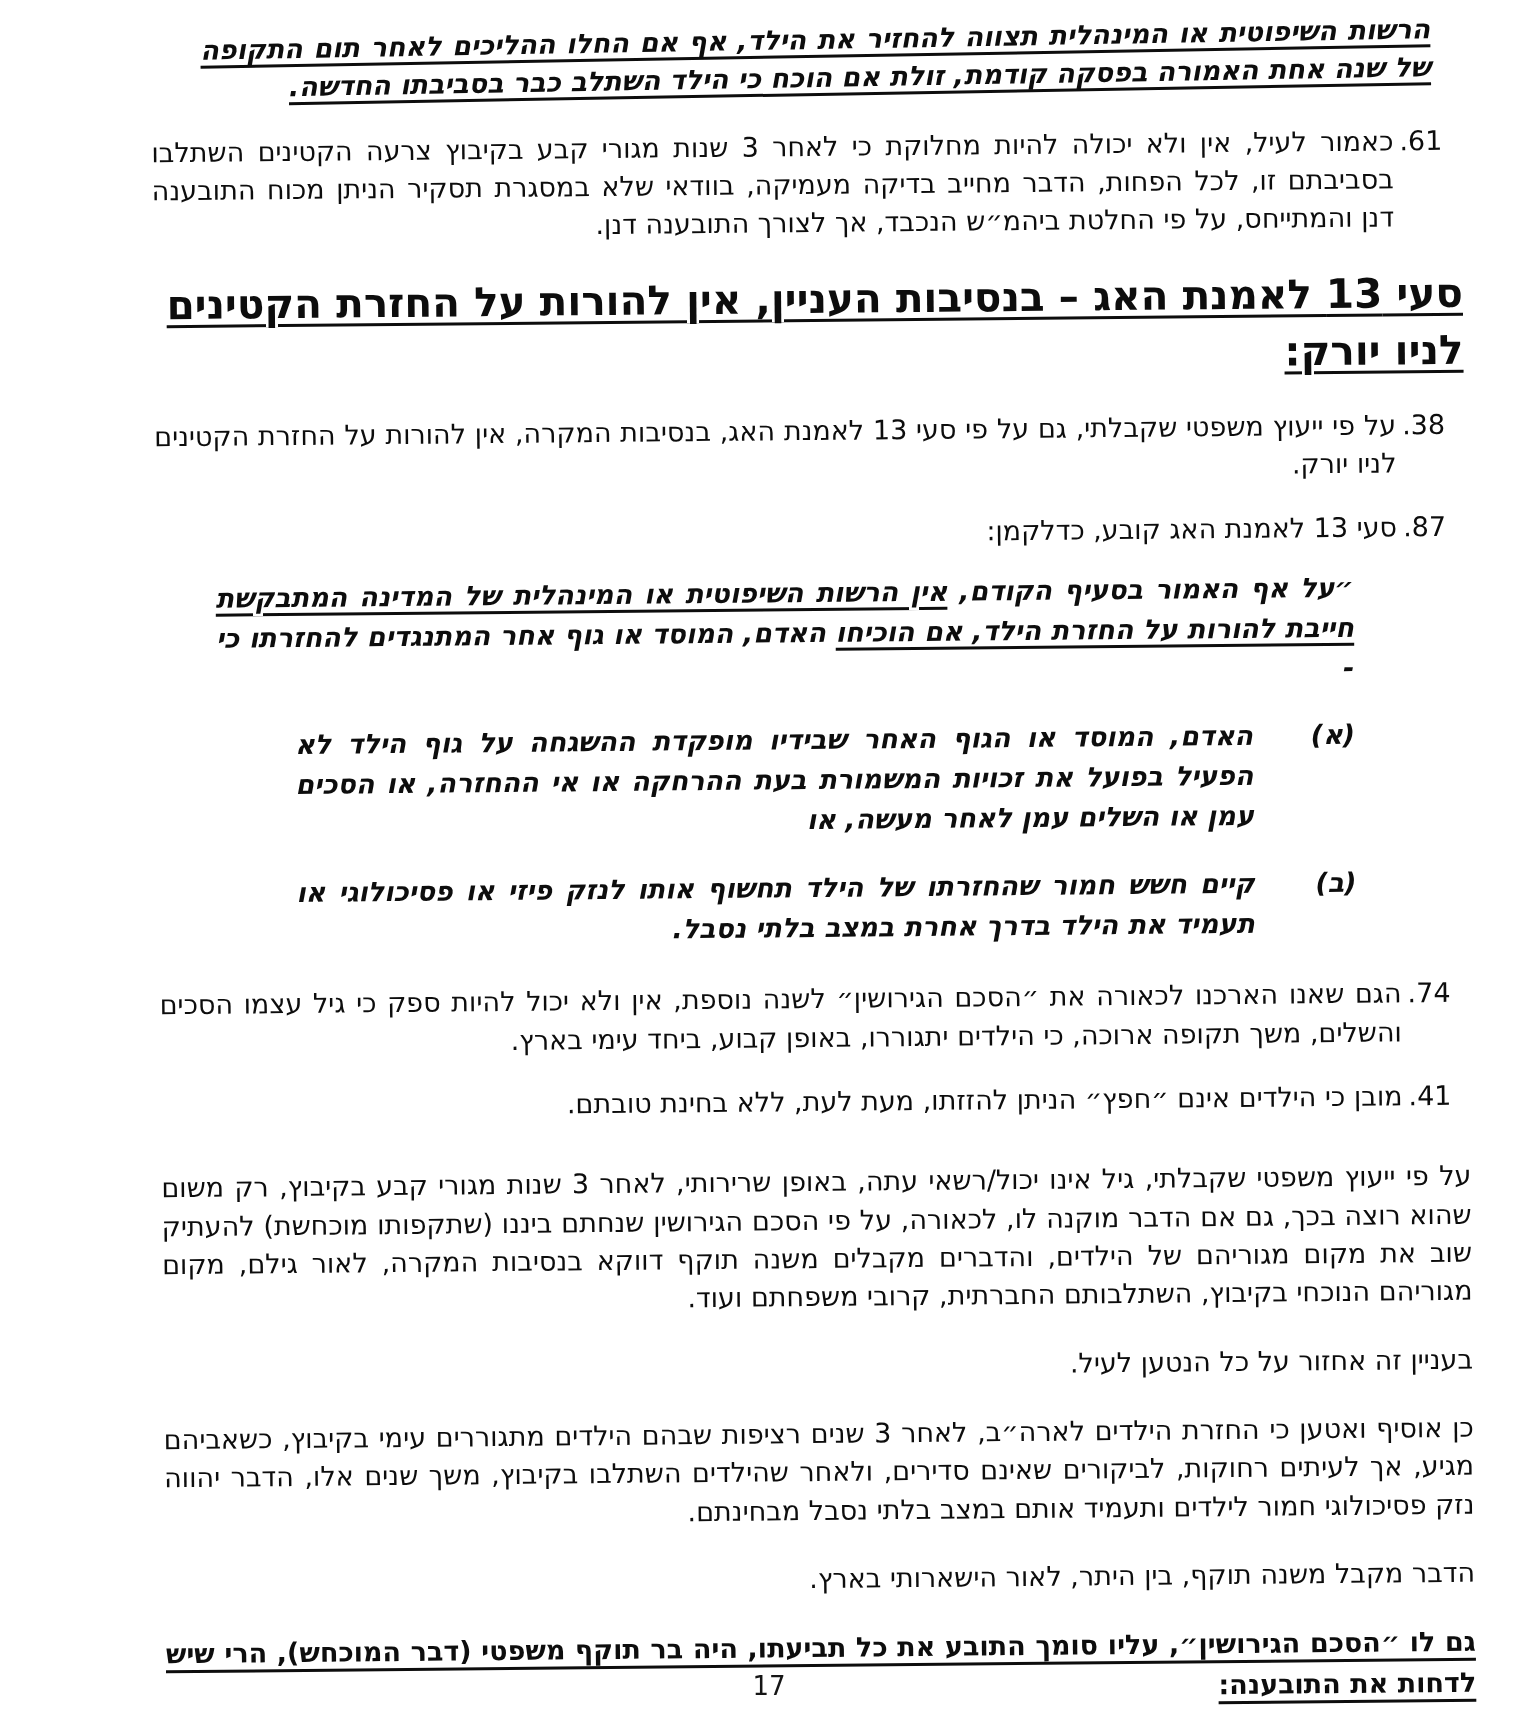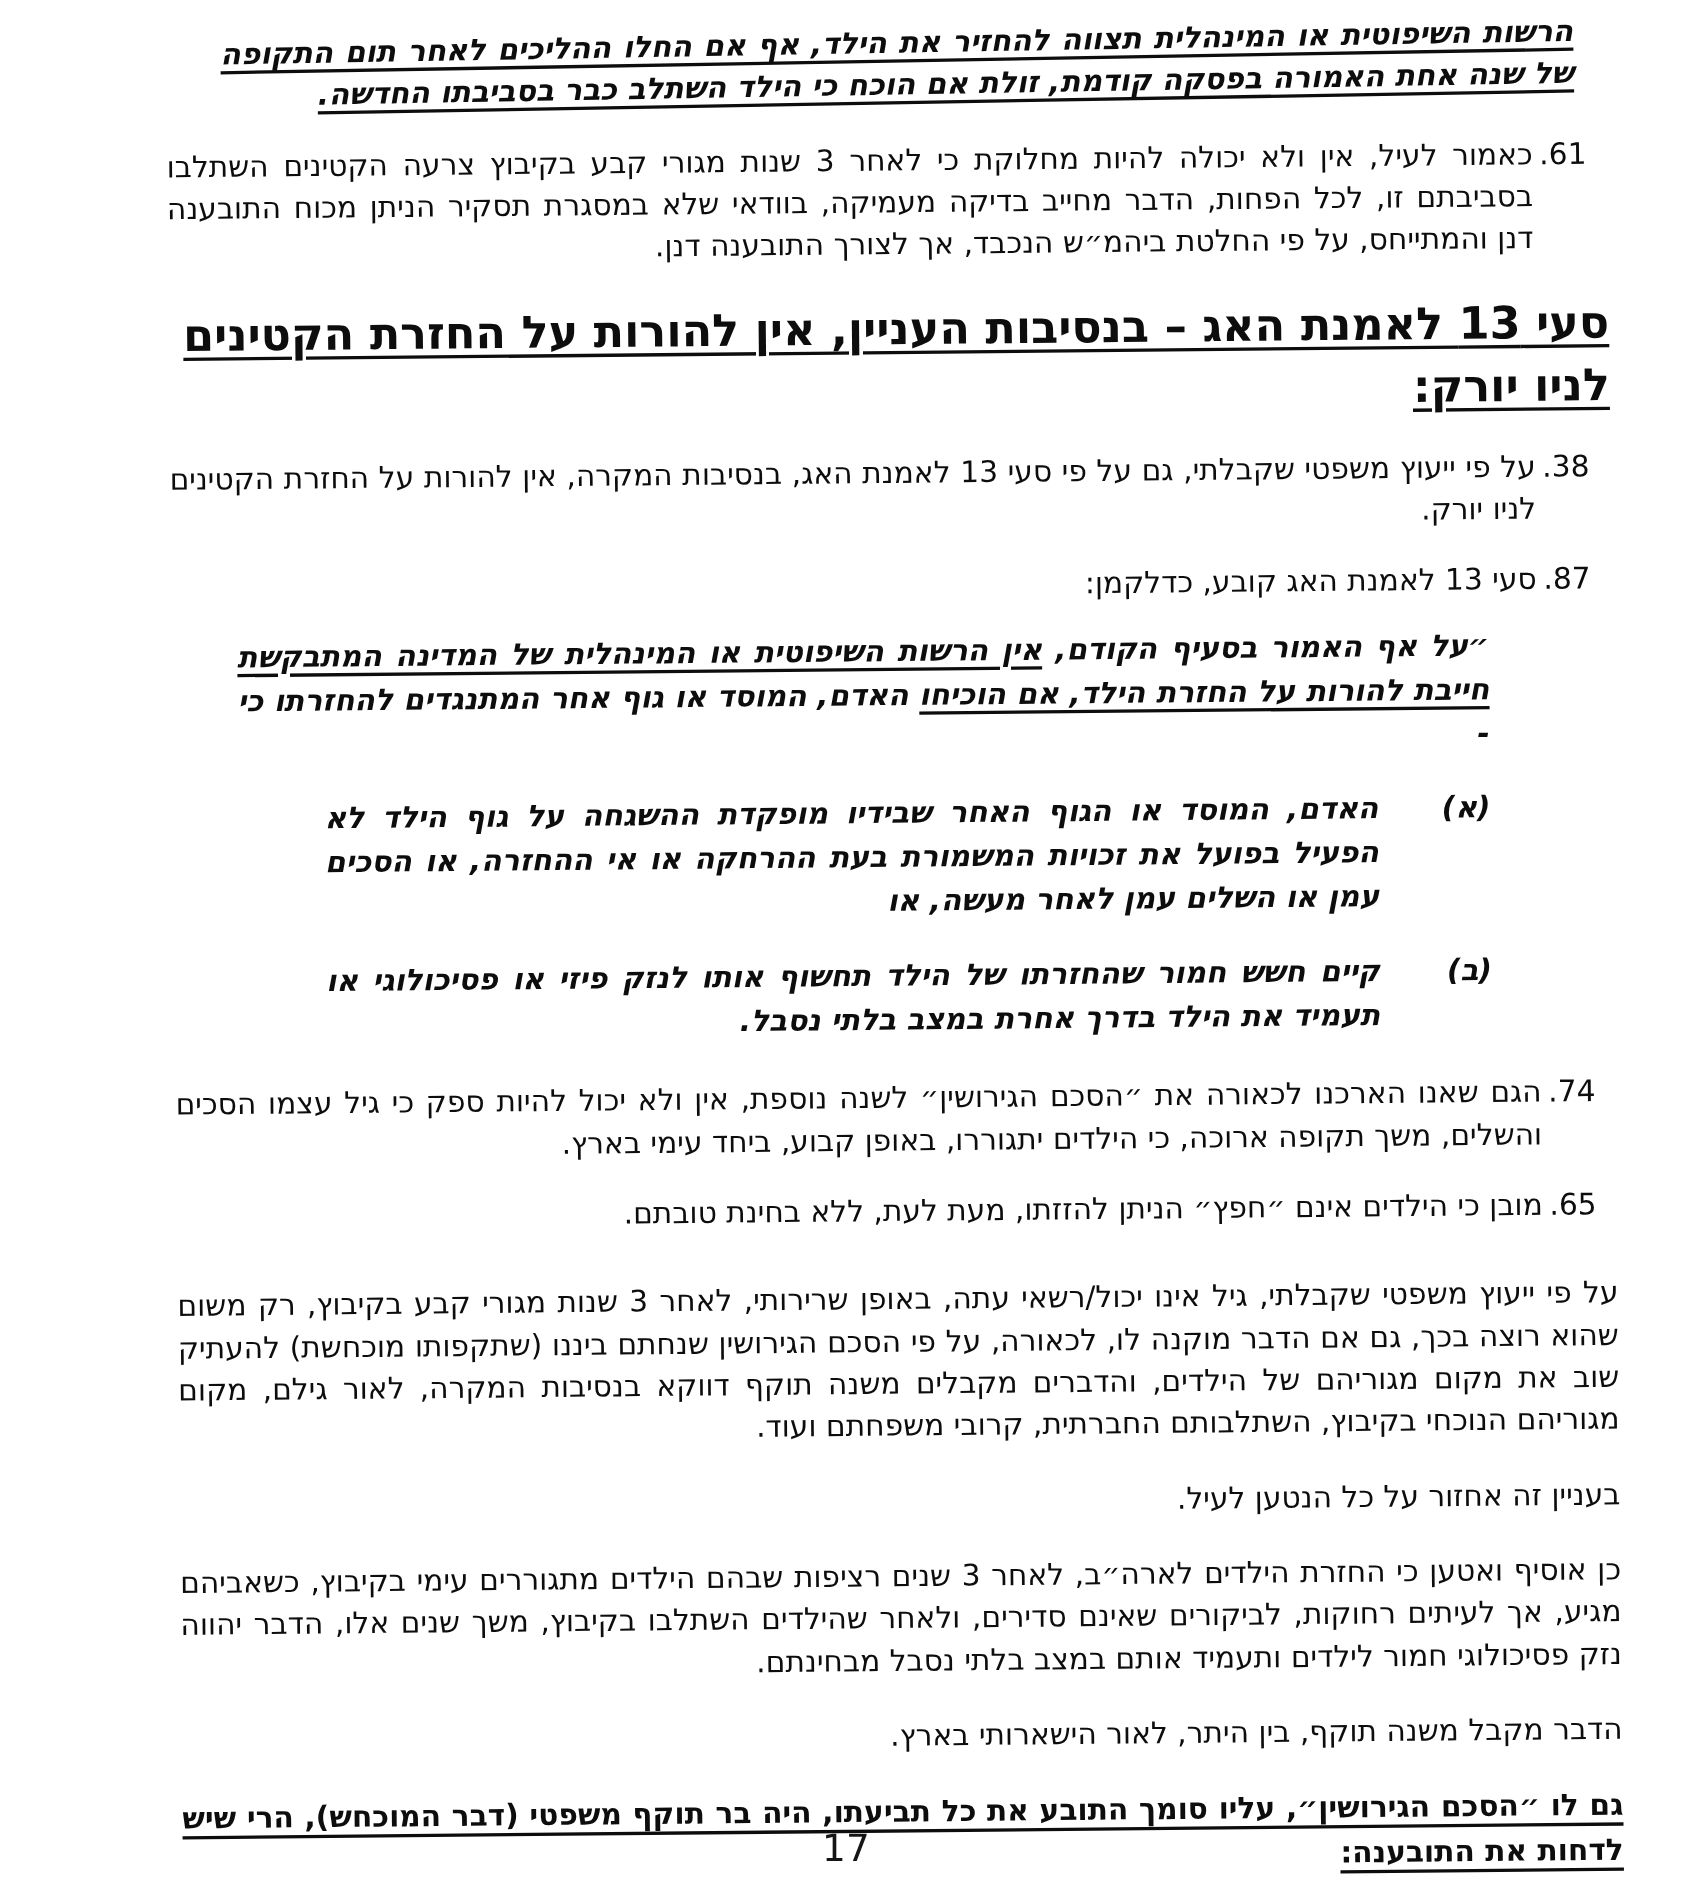--- a/index.html
+++ b/index.html
@@ -97,21 +97,21 @@
     text-decoration: underline;
     text-decoration-thickness: 2.5px;
     text-underline-offset: 7px;
     line-height: 1.5;
   }
   .page-number {
     position: absolute;
     bottom: 14px;
     left: 0; right: 0;
     text-align: center;
-    font-size: 34px;
+    font-size: 26px;
     color: #151515;
   }
 </style>
 </head>
 <body>
 
 <div class="scan">
 
   <p class="opening-quote">הרשות השיפוטית או המינהלית תצווה להחזיר את הילד, אף אם החלו ההליכים לאחר תום התקופה של שנה אחת האמורה בפסקה קודמת, זולת אם הוכח כי הילד השתלב כבר בסביבתו החדשה.</p>
 
@@ -145,21 +145,21 @@
       <div class="ctext">קיים חשש חמור שהחזרתו של הילד תחשוף אותו לנזק פיזי או פסיכולוגי או תעמיד את הילד בדרך אחרת במצב בלתי נסבל.</div>
     </div>
   </div>
 
   <div class="npara" style="margin-top:32px;">
     <div class="num">74.</div>
     <div class="ntext">הגם שאנו הארכנו לכאורה את ״הסכם הגירושין״ לשנה נוספת, אין ולא יכול להיות ספק כי גיל עצמו הסכים והשלים, משך תקופה ארוכה, כי הילדים יתגוררו, באופן קבוע, ביחד עימי בארץ.</div>
   </div>
 
   <div class="npara">
-    <div class="num">65.</div>
+    <div class="num">41.</div>
     <div class="ntext">מובן כי הילדים אינם ״חפץ״ הניתן להזזתו, מעת לעת, ללא בחינת טובתם.</div>
   </div>
 
   <p class="arg first">על פי ייעוץ משפטי שקבלתי, גיל אינו יכול/רשאי עתה, באופן שרירותי, לאחר 3 שנות מגורי קבע בקיבוץ, רק משום שהוא רוצה בכך, גם אם הדבר מוקנה לו, לכאורה, על פי הסכם הגירושין שנחתם ביננו (שתקפותו מוכחשת) להעתיק שוב את מקום מגוריהם של הילדים, והדברים מקבלים משנה תוקף דווקא בנסיבות המקרה, לאור גילם, מקום מגוריהם הנוכחי בקיבוץ, השתלבותם החברתית, קרובי משפחתם ועוד.</p>
 
   <p class="arg single">בעניין זה אחזור על כל הנטען לעיל.</p>
 
   <p class="arg">כן אוסיף ואטען כי החזרת הילדים לארה״ב, לאחר 3 שנים רציפות שבהם הילדים מתגוררים עימי בקיבוץ, כשאביהם מגיע, אך לעיתים רחוקות, לביקורים שאינם סדירים, ולאחר שהילדים השתלבו בקיבוץ, משך שנים אלו, הדבר יהווה נזק פסיכולוגי חמור לילדים ותעמיד אותם במצב בלתי נסבל מבחינתם.</p>
 
   <p class="arg single">הדבר מקבל משנה תוקף, בין היתר, לאור הישארותי בארץ.</p>

